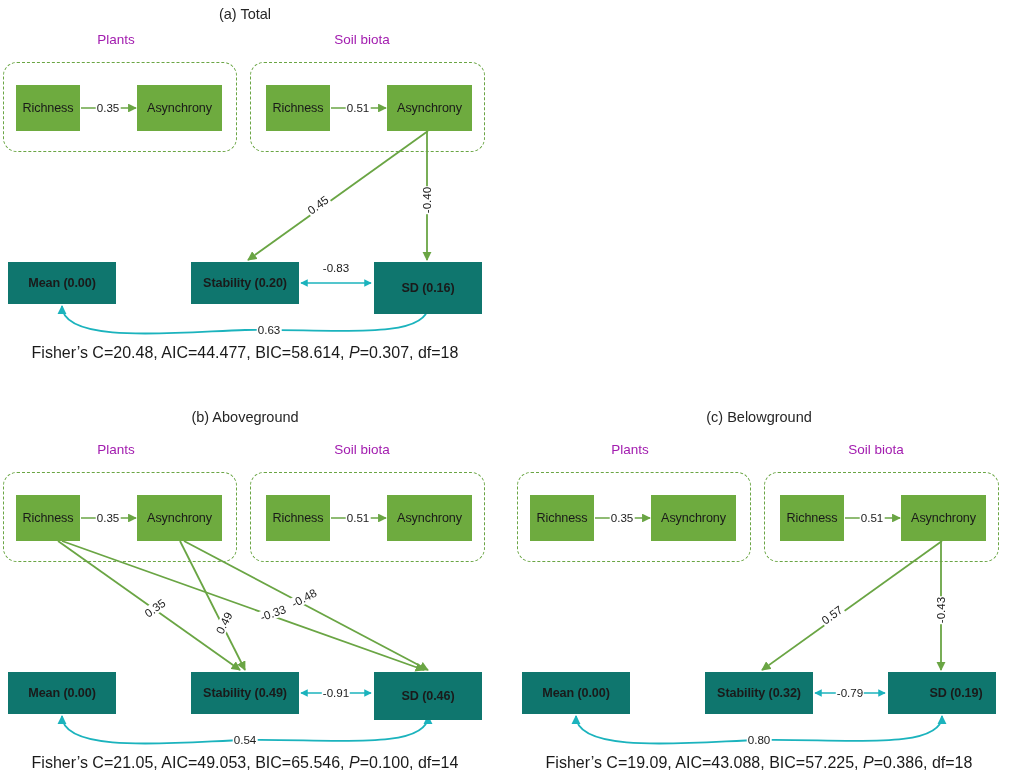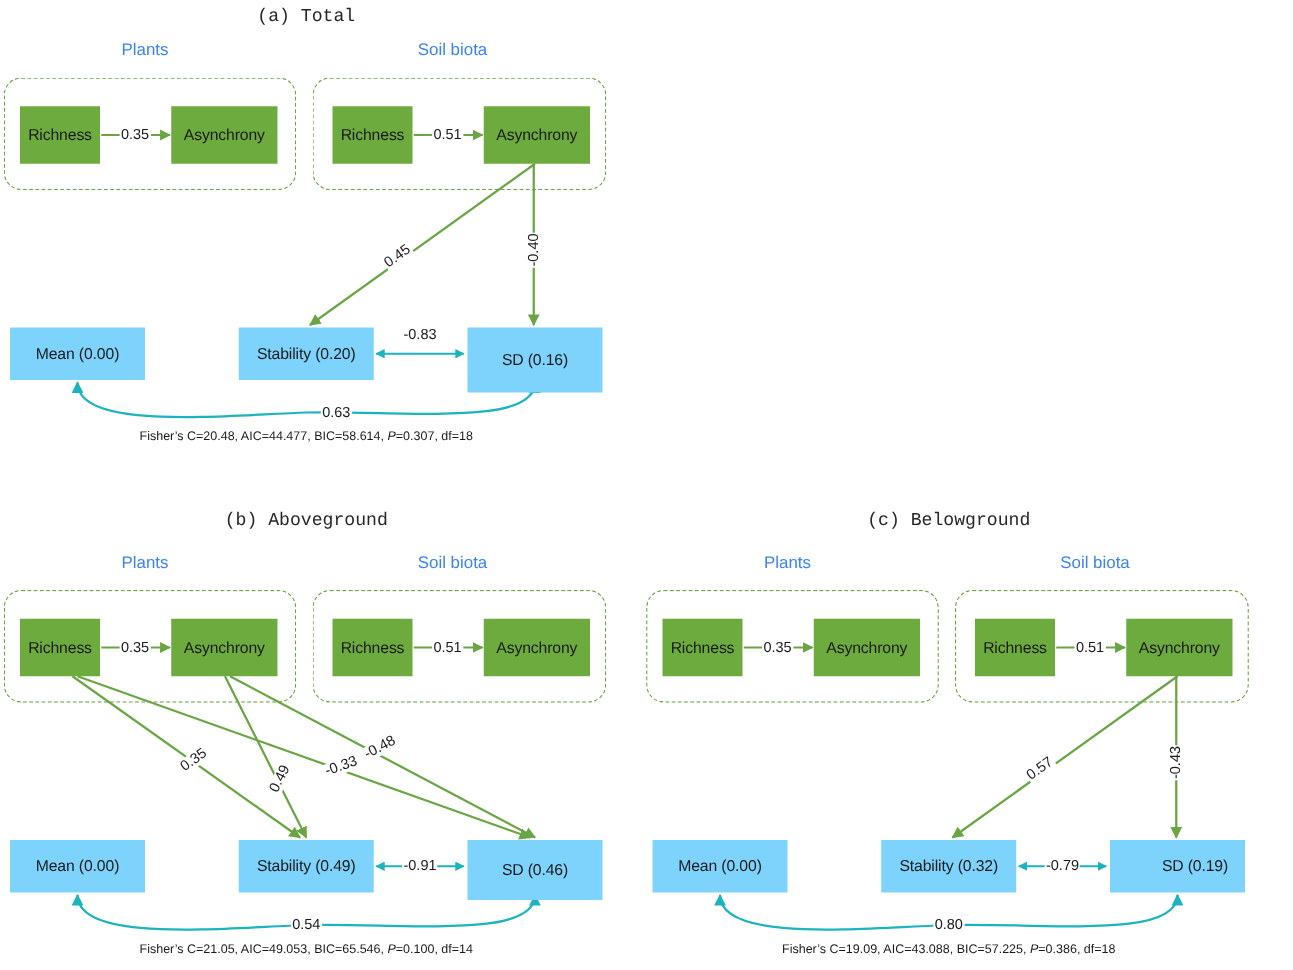--- a/index.html
+++ b/index.html
@@ -12,60 +12,59 @@
     overflow:hidden;
   }
   .panel{position:absolute;}
   .panel-title{
     position:absolute;
     font-size:14.5px;
     color:#262626;
     white-space:nowrap;
     text-align:center;
     transform:translateX(-50%);
-    font-family:Liberation Mono, monospace;
   }
   .group-label{
     position:absolute;
     font-size:13.5px;
-    color:#3b82f6;
+    color:#a21caf;
     white-space:nowrap;
     transform:translateX(-50%);
   }
   .group-box{
     position:absolute;
     border:1.8px dashed #6aa544;
     border-radius:14px;
     box-sizing:border-box;
     background:transparent;
   }
   .node{
     position:absolute;
     box-sizing:border-box;
     display:flex;align-items:center;justify-content:center;
     font-size:12.6px;
     color:#1a1a1a;
     white-space:nowrap;
     letter-spacing:-0.1px;
   }
   .node.green{background:#6eab3f;}
-  .node.teal{background:#7dd3fc;}
+  .node.teal{background:#0f766e;font-weight:bold;}
   .edge-label{
     position:absolute;
     font-size:11.6px;
     color:#1a1a1a;
     white-space:nowrap;
     background:#ffffff;
     padding:0 1px;
     transform:translate(-50%,-50%);
     line-height:1;
   }
   .caption{
     position:absolute;
-    font-size:10px;
+    font-size:16px;
     color:#1a1a1a;
     white-space:nowrap;
     transform:translateX(-50%);
     text-align:center;
   }
   .caption i{font-style:italic;}
   svg.layer{position:absolute;left:0;top:0;width:1034px;height:776px;pointer-events:none;}
 </style>
 </head>
 <body>

